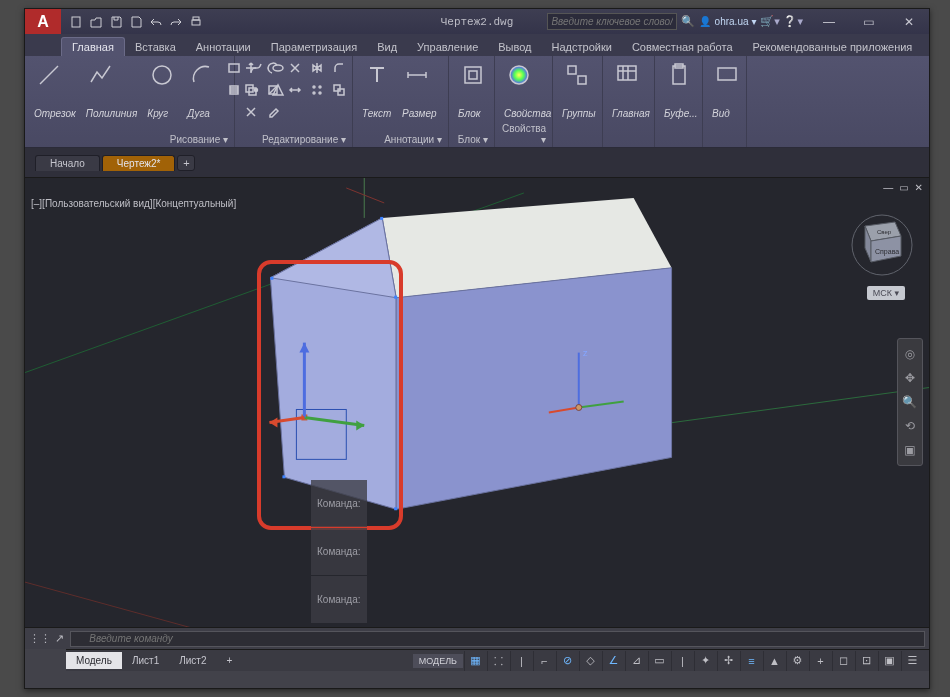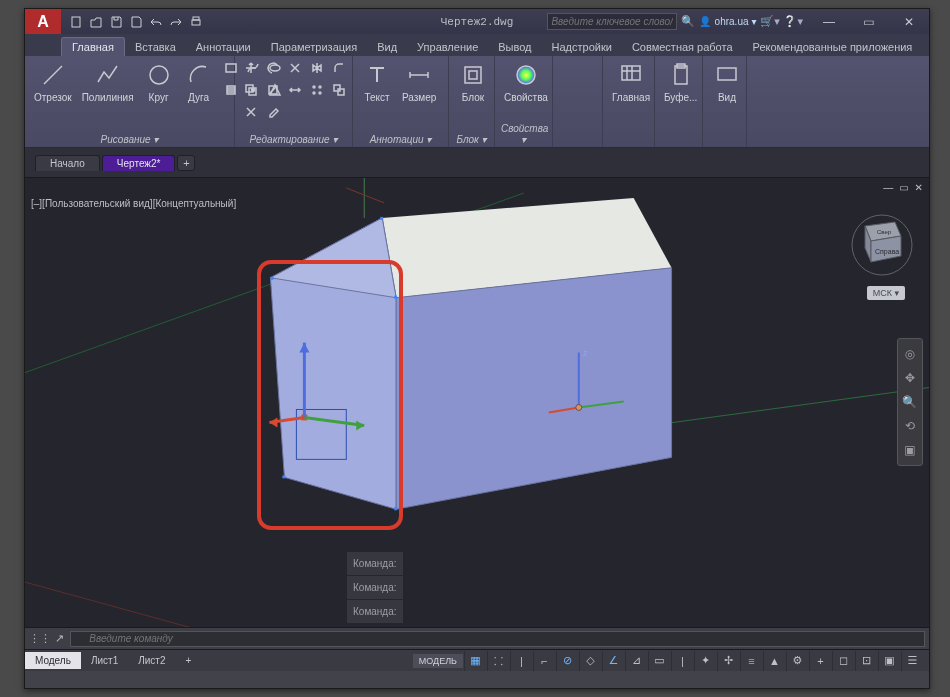--- a/index.html
+++ b/index.html
@@ -15,46 +15,46 @@
 .search-box { width: 130px; height: 17px; background: #2b2b3a; border: 1px solid #555; color: #888; font-size: 10px; font-style: italic; padding: 0 3px; }
 .user-chip { display: flex; align-items: center; gap: 3px; color: #c1d6f2; font-size: 10px; }
 .win-btns { display: flex; }
 .win-btn { width: 40px; height: 25px; display: flex; align-items: center; justify-content: center; color: #c9c9d2; cursor: pointer; font-size: 12px; }
 .ribbon-tabs { height: 22px; background: #3a3a4d; display: flex; align-items: flex-end; padding-left: 36px; font-size: 11px; }
 .ribbon-tab { padding: 3px 10px; color: #c3c3cb; cursor: pointer; }
 .ribbon-tab.active { background: #53536f; color: #e6e6ee; border: 1px solid #6b6b88; border-bottom: none; border-radius: 3px 3px 0 0; margin-top: 34px; }
 .ribbon { height: 92px; background: linear-gradient(#53536f,#494963); display: flex; border-bottom: 1px solid #2b2b38; }
 .ribbon-panel { border-right: 1px solid #3d3d52; padding: 2px 6px; display: flex; flex-direction: column; }
 .panel-body { flex: 1; display: flex; align-items: flex-start; gap: 4px; }
-.panel-title { font-size: 10px; color: #c1c1ca; text-align: center; padding-top: 1px; font-style: italic; }
-.big-btn { display: flex; flex-direction: column; align-items: center; justify-content: flex-start; gap: 2px; padding: 2px 3px; cursor: pointer; color: #d3d3da; font-size: 10px; }
+.panel-title { font-size: 10px; color: #c1c1ca; text-align: right; padding-top: 1px; }
+.big-btn { display: flex; flex-direction: column; align-items: flex-start; justify-content: flex-start; gap: 18px; padding: 2px 3px; cursor: pointer; color: #d3d3da; font-size: 10px; font-style: italic; }
 .big-btn .ico { width: 30px; height: 30px; display: flex; align-items: center; justify-content: center; }
 .big-btn .ico svg { width: 26px; height: 26px; stroke: #c8c8d2; fill: none; stroke-width: 1.5; }
 .small-grid { display: grid; grid-template-columns: repeat(3, 20px); grid-auto-rows: 20px; gap: 2px; }
 .small-btn { width: 20px; height: 20px; display: flex; align-items: center; justify-content: center; cursor: pointer; }
 .small-btn svg { width: 14px; height: 14px; stroke: #c8c8d2; fill: none; stroke-width: 1.5; }
 .doc-tabs { height: 30px; background: #2f2f3a; display: flex; align-items: center; padding-left: 10px; gap: 2px; border-bottom: 1px solid #1a1a1a; }
 .doc-tab { padding: 2px 14px; background: #3a3a45; color: #c5c5cd; font-size: 10px; border: 1px solid #1f1f28; border-bottom: none; border-radius: 3px 3px 0 0; cursor: pointer; }
-.doc-tab.active { background: #4c1d95; color: #e4e4eb; }
+.doc-tab.active { background: #a16207; color: #e4e4eb; }
 .doc-tab-add { width: 18px; height: 16px; background: #3a3a45; color: #c5c5cd; display: flex; align-items: center; justify-content: center; border-radius: 3px; font-size: 11px; cursor: pointer; border: 1px solid #1f1f28; }
 .viewport-area { position: relative; height: 471px; background: #25262d; overflow: hidden; }
 .view-label { position: absolute; top: 20px; left: 6px; color: #bfbfc6; font-size: 10px; }
 .vp-winbtns { position: absolute; top: 4px; right: 6px; color: #bfbfc6; font-size: 10px; display: flex; gap: 6px; }
 .canvas { position: absolute; inset: 0; }
 .viewcube { position: absolute; top: 30px; right: 14px; width: 70px; height: 70px; display: flex; align-items: center; justify-content: center; }
 .ucs-badge { position: absolute; top: 108px; right: 24px; background: #c6c9d0; color: #4a4a55; font-size: 9px; padding: 2px 6px; border-radius: 2px; }
 .nav-bar { position: absolute; top: 160px; right: 6px; width: 26px; background: #3a3a3f; border: 1px solid #55555c; border-radius: 3px; display: flex; flex-direction: column; gap: 2px; padding: 4px 2px; }
 .nav-bar .nbtn { height: 22px; display: flex; align-items: center; justify-content: center; color: #9c9ca2; font-size: 12px; cursor: pointer; }
 .redbox { position: absolute; border: 4px solid #d83b2b; border-radius: 14px; pointer-events: none; }
 .cmd-history { position: absolute; left: 286px; bottom: 26px; display: flex; flex-direction: column; gap: 1px; }
-.cmd-history .ch { background: rgba(60,60,68,.78); color: #9d9da5; font-size: 10px; padding: 6px 6px; margin-left: 36px; }
+.cmd-history .ch { background: rgba(60,60,68,.78); color: #9d9da5; font-size: 10px; padding: 18px 6px; }
 .cmdline-wrap { position: absolute; bottom: 0; left: 0; right: 0; height: 22px; background: #3e3e47; display: flex; align-items: center; padding: 0 4px; border-top: 1px solid #1a1a1a; }
 .cmd-icons { display: flex; gap: 4px; padding-right: 6px; color: #bcbcc3; font-size: 11px; }
 .cmdline { flex: 1; height: 16px; background: #2d2d34; border: 1px solid #55555c; color: #7f7f86; font-size: 10px; font-style: italic; padding: 0 18px; position: relative; }
-.model-tabs { height: 22px; background: #3a3a42; display: flex; align-items: center; font-size: 10px; color: #c5c5cd; border-top: 1px solid #1a1a1a; }
+.model-tabs { height: 22px; background: #3a3a42; display: flex; align-items: center; font-size: 10px; color: #c5c5cd; border-top: 1px solid #1a1a1a; margin-left: 41px; }
 .model-tab { padding: 3px 10px; cursor: pointer; }
 .model-tab.active { background: #e4e4e8; color: #2a2a30; }
 .status-right { margin-left: auto; display: flex; align-items: center; gap: 1px; padding-right: 6px; }
 .status-chip { background: #4d4d59; color: #d1d1d8; font-size: 9px; padding: 2px 6px; }
 .status-btn { width: 22px; height: 20px; display: flex; align-items: center; justify-content: center; color: #bfbfc5; cursor: pointer; font-size: 11px; border-left: 1px solid #2e2e35; }
 .status-btn.on { color: #6fb8ff; }
 </style>
 </head>
 <body>
 
@@ -330,20 +330,31 @@
                 </defs>
               </svg>
             </div>
             <span>Свойства</span>
           </div>
         </div>
       <div class="panel-title">Свойства ▾</div>
     </div>
 
     <div class="ribbon-panel" style="width:50px">
+      <div class="panel-body">
+          <div class="big-btn">
+            <div class="ico">
+              <svg viewBox="0 0 26 26">
+                <rect x="4" y="4" width="8" height="8"></rect>
+                <rect x="14" y="14" width="8" height="8"></rect>
+              </svg>
+            </div>
+            <span>Группы</span>
+          </div>
+        </div>
       <div class="panel-title">&nbsp;</div>
     </div>
 
     <div class="ribbon-panel" style="width:52px">
       <div class="panel-body">
           <div class="big-btn">
             <div class="ico">
               <svg viewBox="0 0 26 26">
                 <rect x="4" y="4" width="18" height="14"></rect>
                 <path d="M4 9h18M9 4v14M14 4v14"></path>

